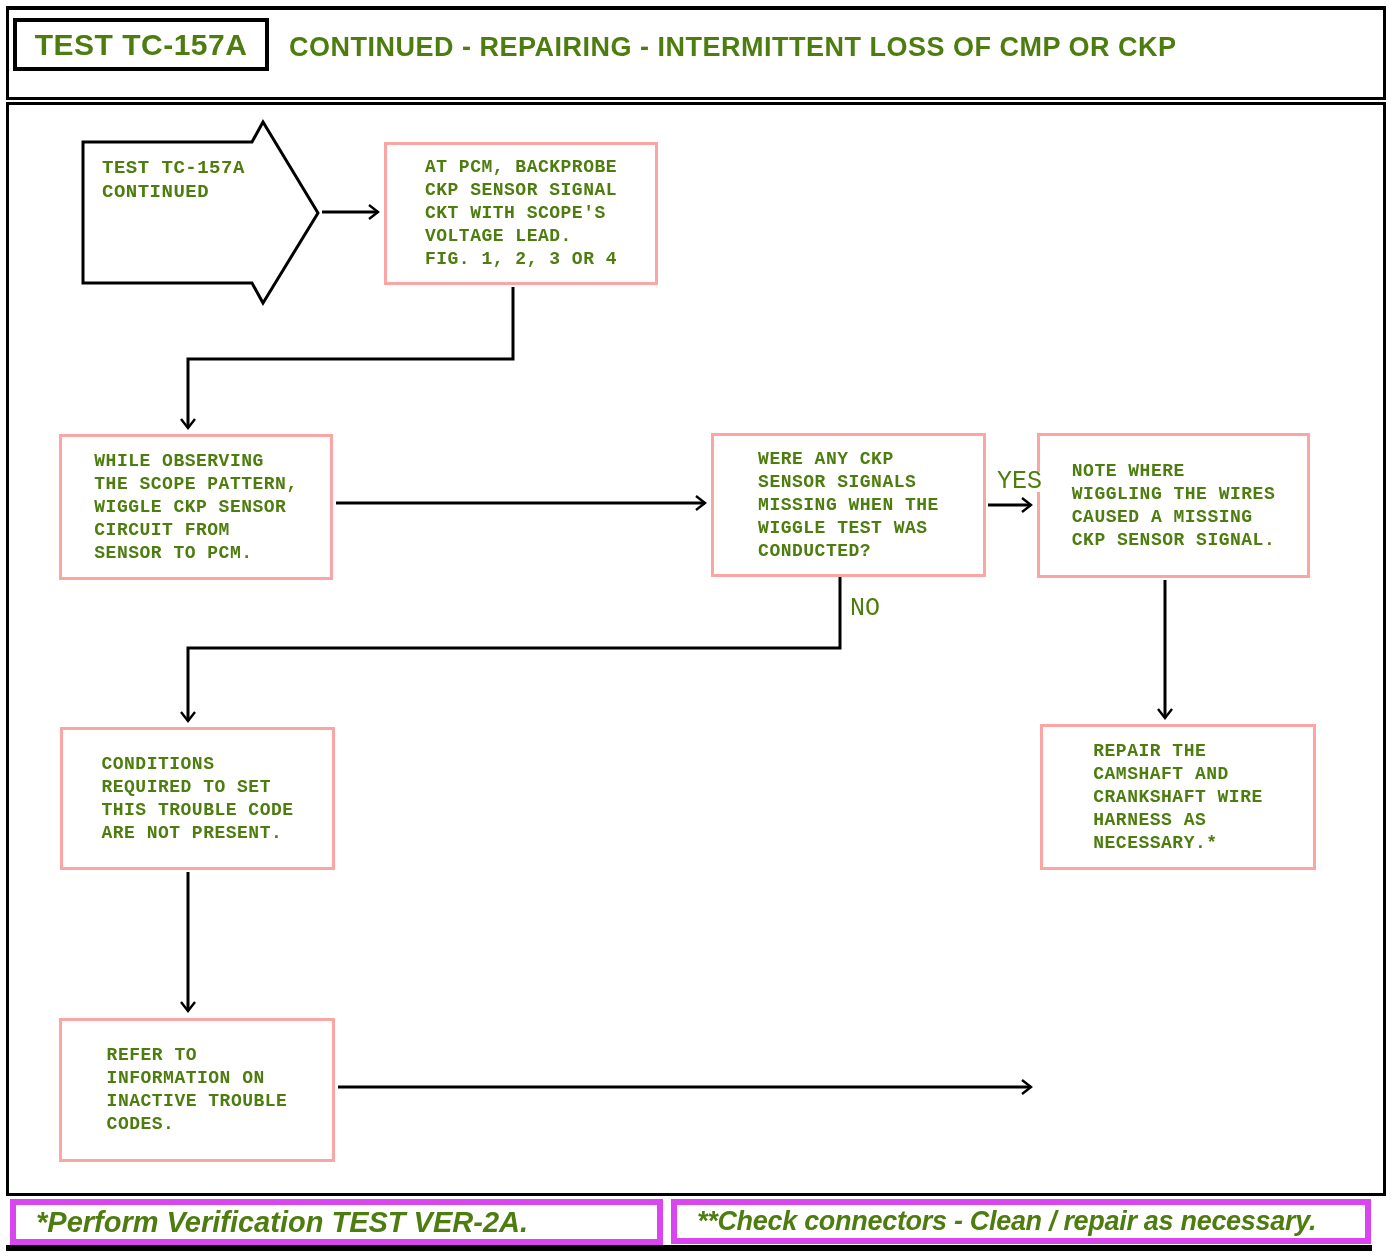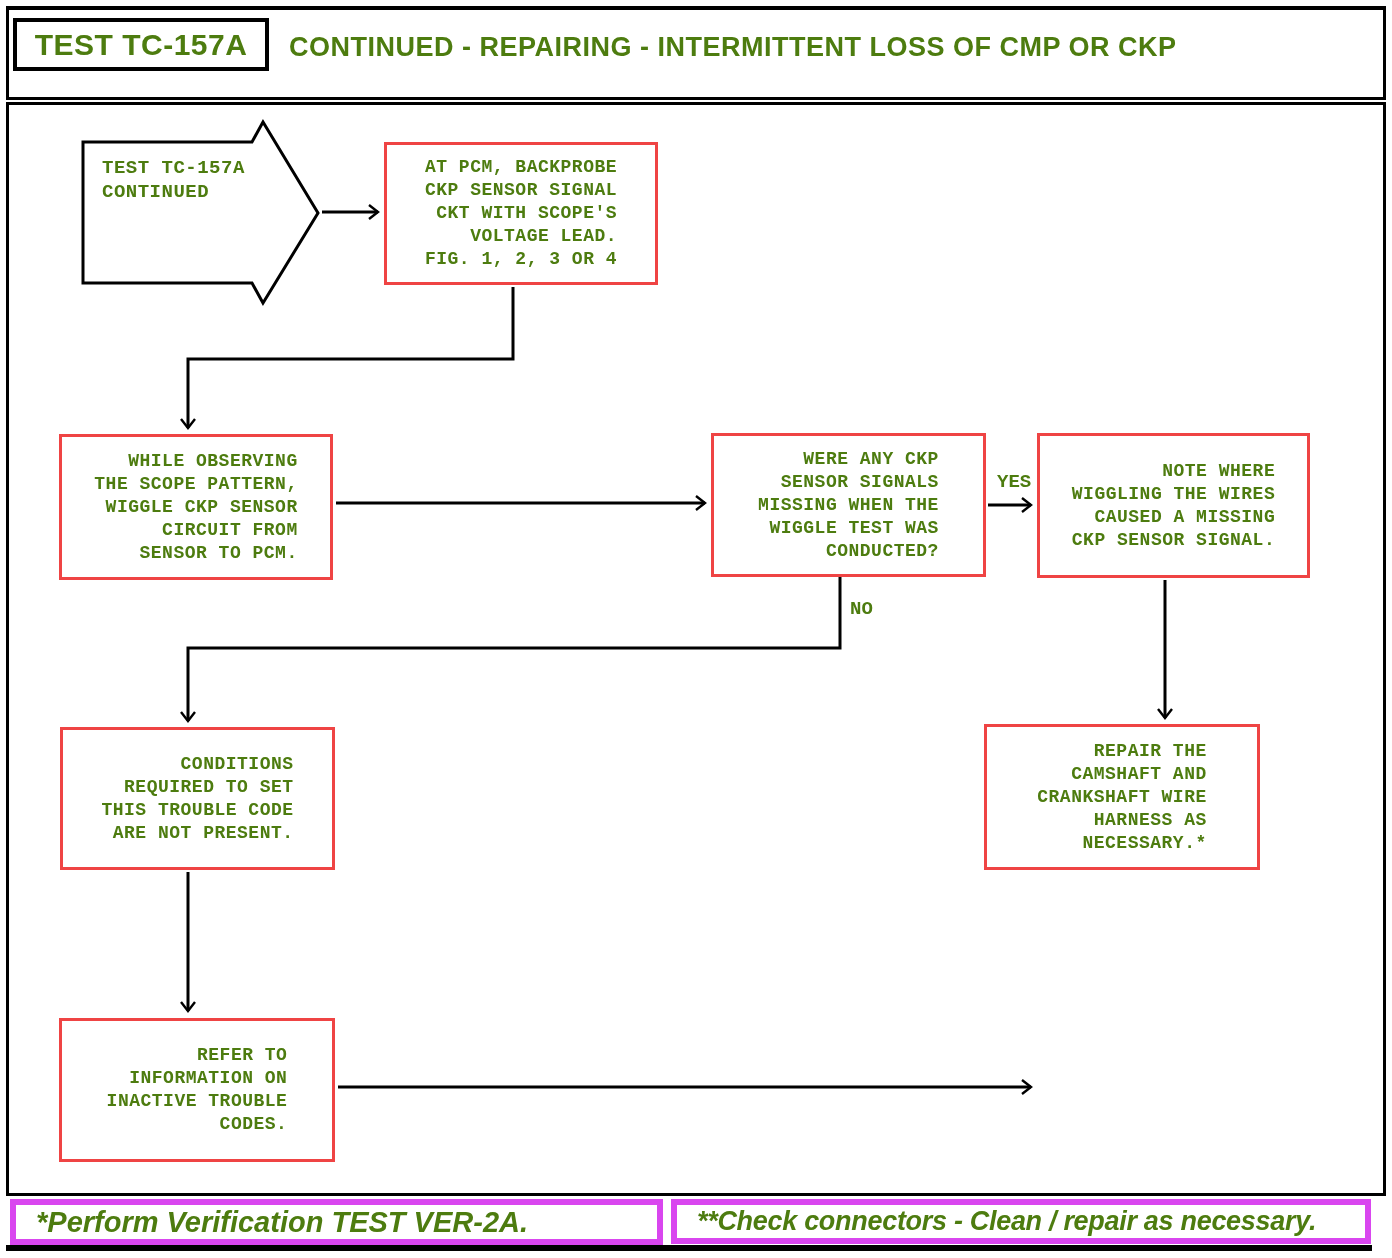--- a/index.html
+++ b/index.html
@@ -22,34 +22,34 @@
     position:absolute;left:280px;top:22px;height:30px;line-height:30px;
     font-weight:bold;font-size:27px;letter-spacing:0.5px;white-space:nowrap;
   }
   
   .main-band{
     position:absolute;left:6px;top:102px;width:1380px;height:1094px;
     border:3px solid #000;box-sizing:border-box;background:#fff;
   }
   .flow-svg{position:absolute;left:0;top:0;width:1392px;height:1258px;pointer-events:none;}
   .node{
-    position:absolute;border:3px solid #ef4444;box-sizing:border-box;background:#fff;
-    display:flex;align-items:center;justify-content:center;text-align:right;
+    position:absolute;border:3px solid #fca5a5;box-sizing:border-box;background:#fff;
+    display:flex;align-items:center;justify-content:center;text-align:left;
     white-space:pre-line;
     font-family:"Liberation Mono",monospace;font-weight:bold;
     font-size:18px;line-height:23px;letter-spacing:0.5px;
   }
   .start-label{
     position:absolute;left:102px;top:156px;width:180px;text-align:left;
     white-space:pre-line;font-family:"Liberation Mono",monospace;font-weight:bold;
     font-size:19px;line-height:24px;letter-spacing:0.5px;
   }
   .edge-label{
-    position:absolute;font-family:"Liberation Mono",monospace;font-weight:bold;
-    font-size:19px;line-height:20px;background:#fff;padding:0 2px;
+    position:absolute;font-family:"Liberation Mono",monospace;font-weight:normal;
+    font-size:25px;line-height:20px;background:#fff;padding:0 2px;
   }
   .yes-label{left:995px;top:472px;}
   .no-label{left:848px;top:599px;}
   
   .footer-cell{
     position:absolute;border:6px solid #d946ef;box-sizing:border-box;background:#fff;
     display:flex;align-items:center;
     font-weight:bold;font-style:italic;white-space:nowrap;
   }
   .footer-left{left:10px;top:1199px;width:653px;height:46px;padding-left:20px;font-size:29px;}
@@ -108,21 +108,21 @@
 WIGGLE TEST WAS
 CONDUCTED?</div>
   <div class="node" style="left:1037px;top:433px;width:273px;height:145px">NOTE WHERE
 WIGGLING THE WIRES
 CAUSED A MISSING
 CKP SENSOR SIGNAL.</div>
   <div class="node" style="left:60px;top:727px;width:275px;height:143px">CONDITIONS
 REQUIRED TO SET
 THIS TROUBLE CODE
 ARE NOT PRESENT.</div>
-  <div class="node" style="left:984px;top:724px;width:276px;height:146px">REPAIR THE
+  <div class="node" style="left:1040px;top:724px;width:276px;height:146px">REPAIR THE
 CAMSHAFT AND
 CRANKSHAFT WIRE
 HARNESS AS
 NECESSARY.*</div>
   <div class="node" style="left:59px;top:1018px;width:276px;height:144px">REFER TO
 INFORMATION ON
 INACTIVE TROUBLE
 CODES.</div>
 
   <div class="edge-label yes-label">YES</div>

